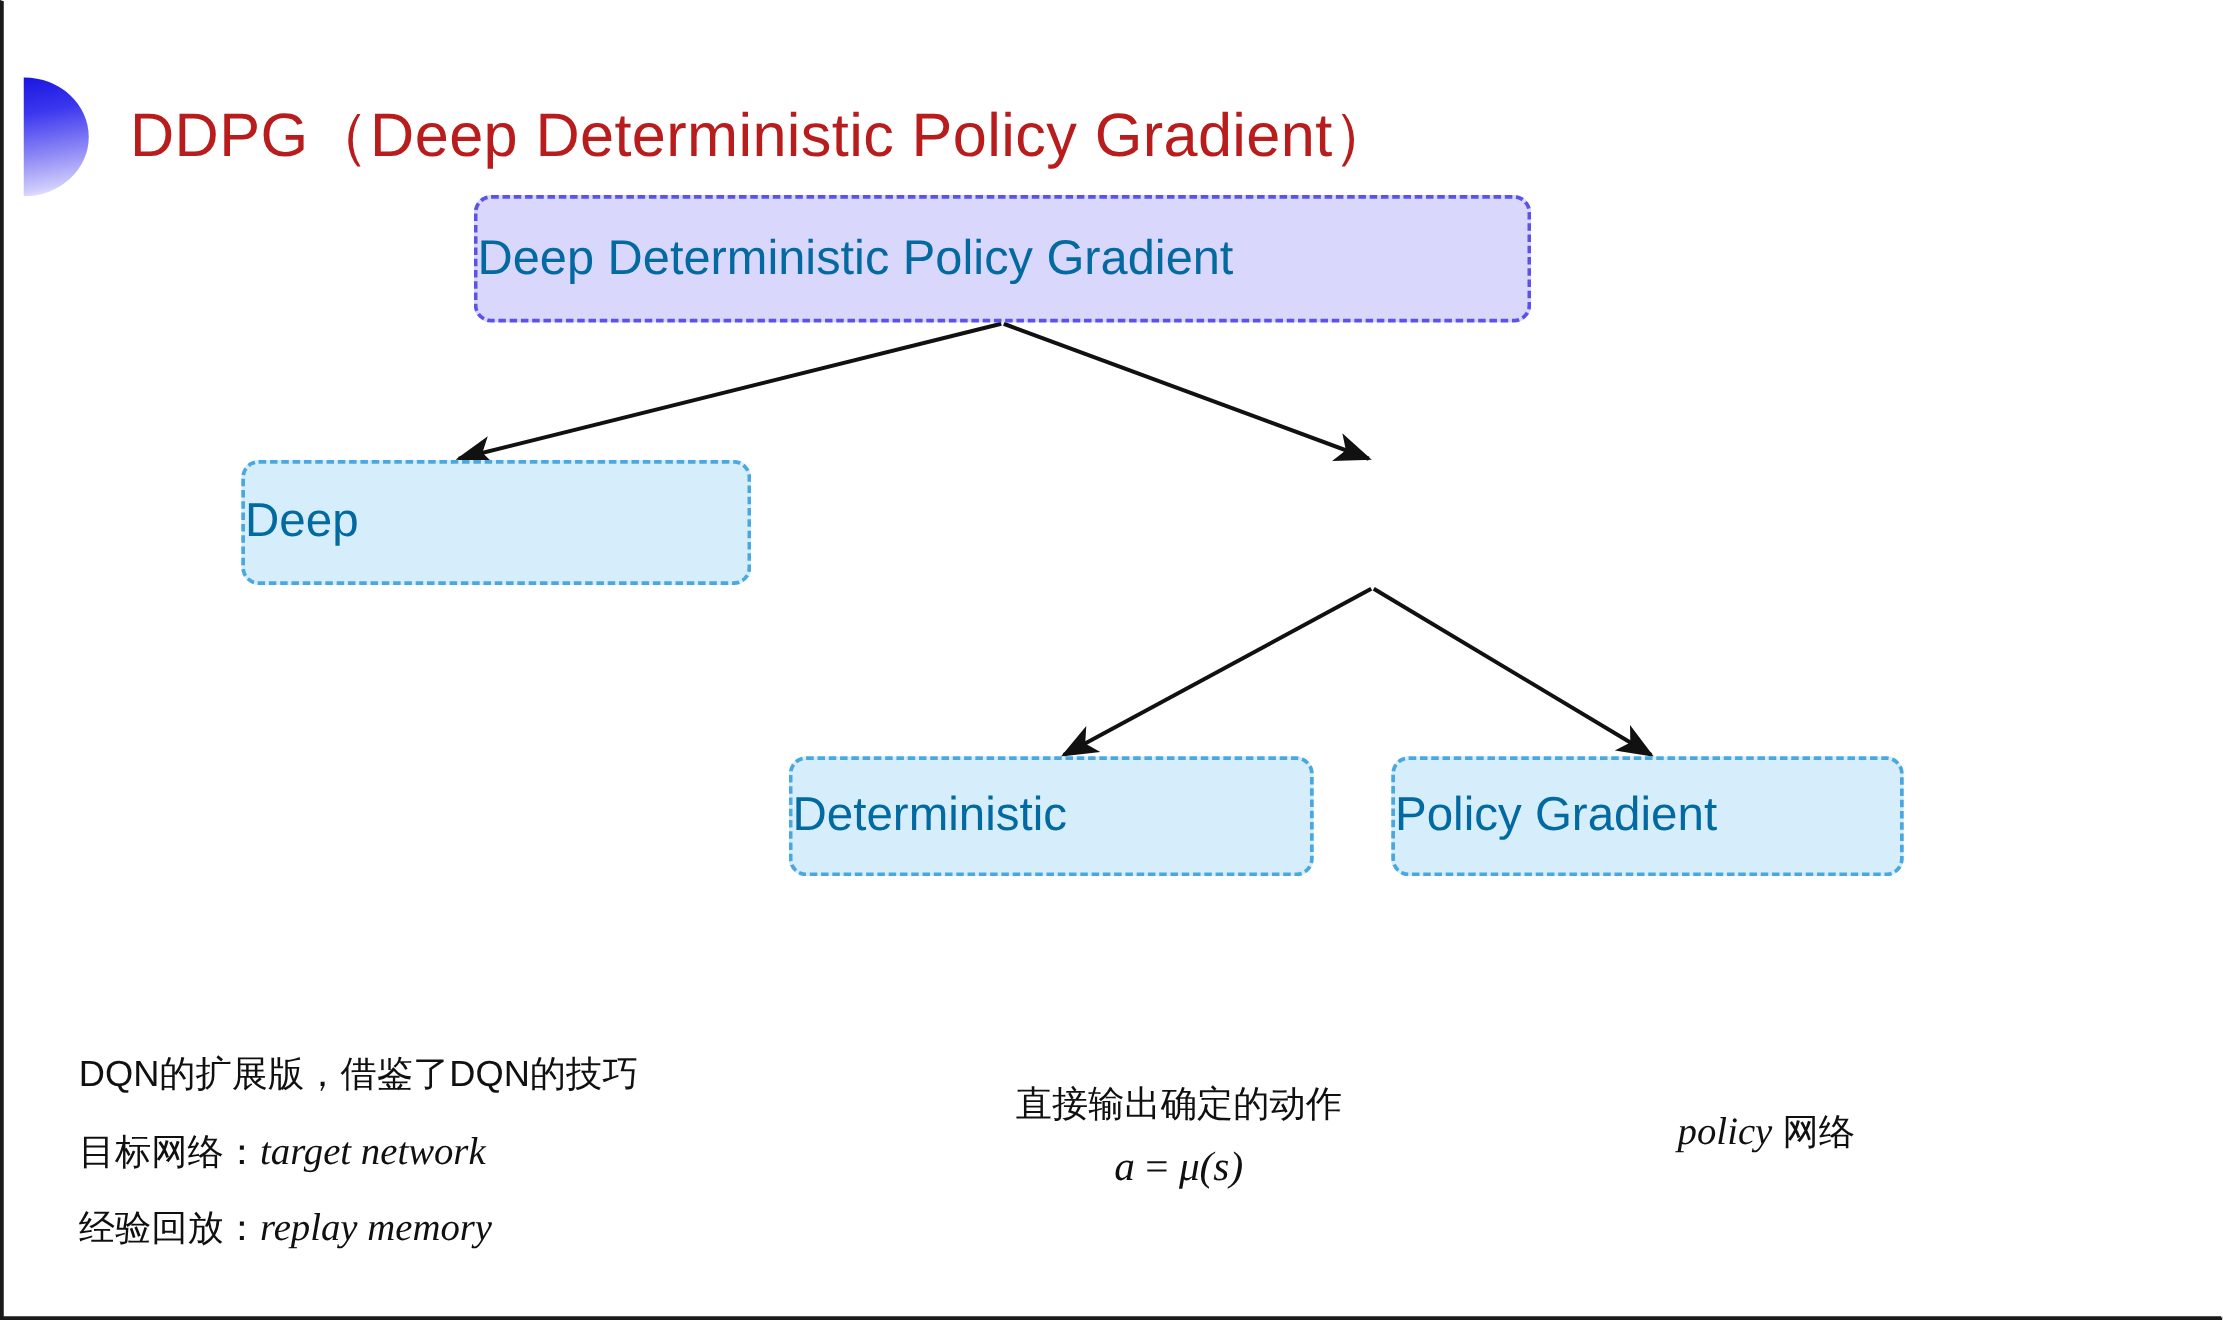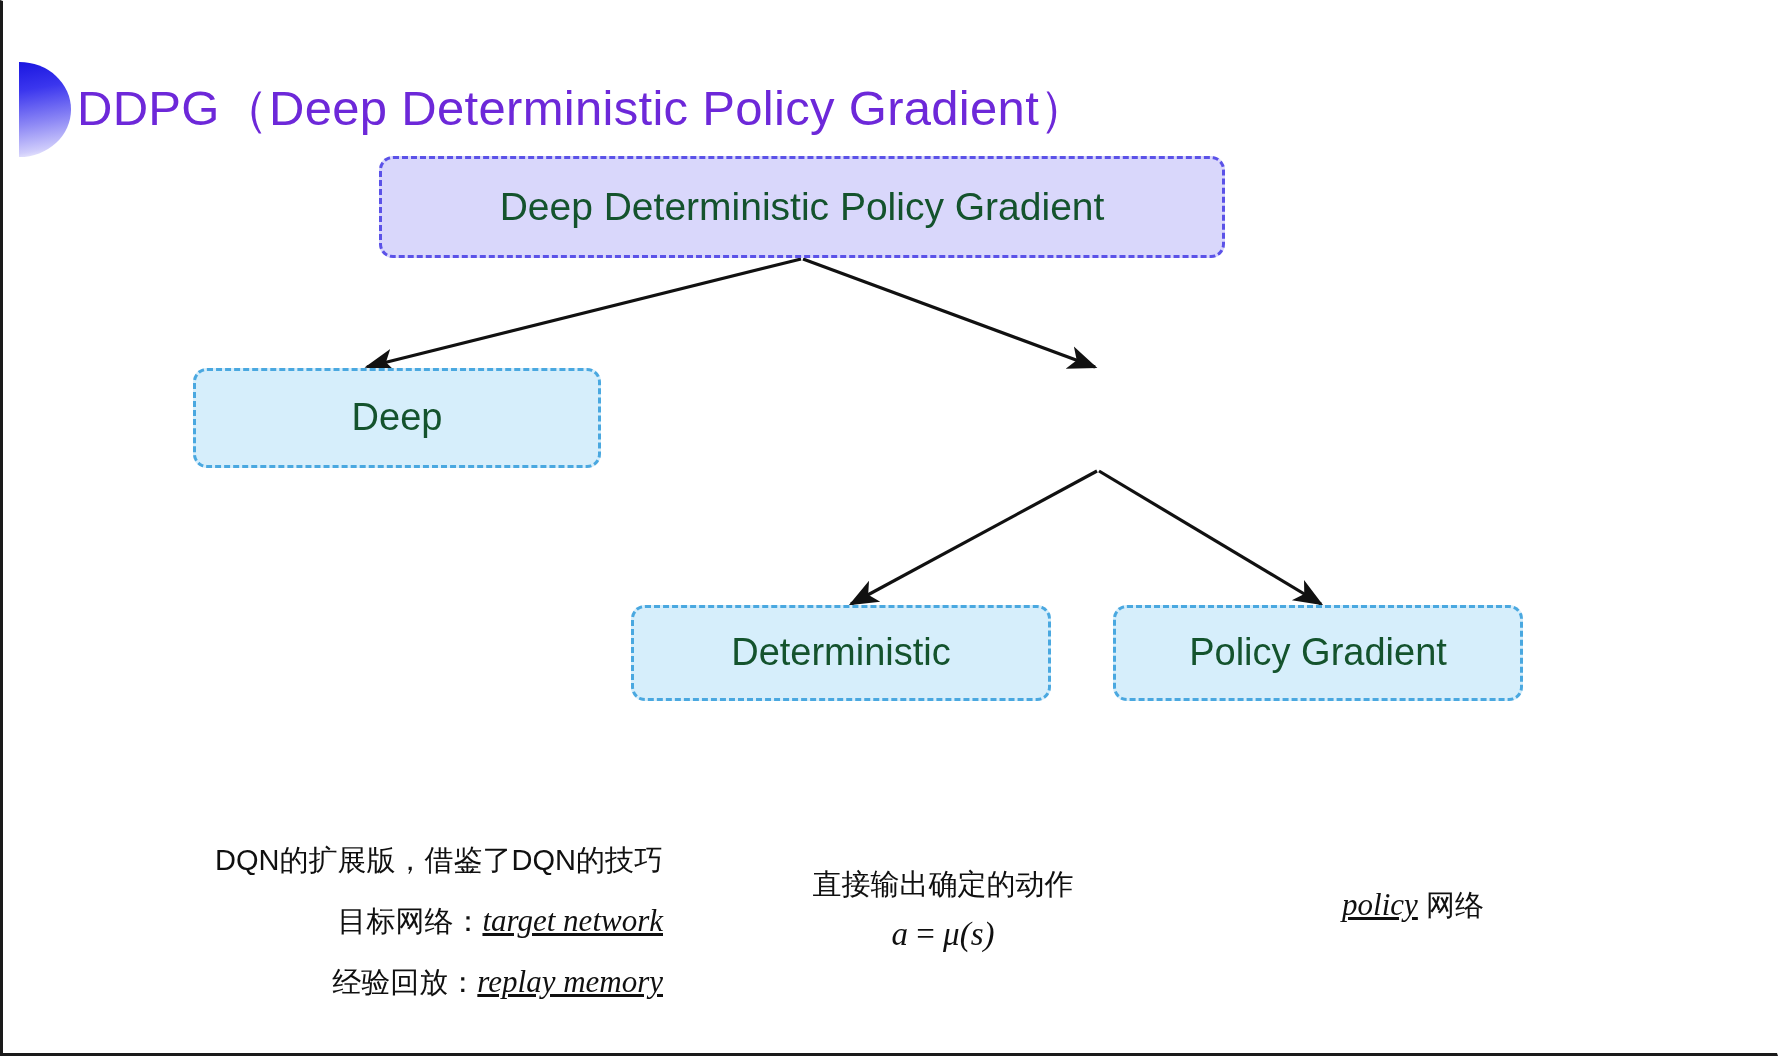--- a/index.html
+++ b/index.html
@@ -33,37 +33,37 @@
   #title-bullet {
     width: 52px;
     height: 95px;
     border-top-right-radius: 52px 48px;
     border-bottom-right-radius: 52px 48px;
     background: linear-gradient(170deg, #1a16e0 0%, #3b36ee 28%, #8d88f5 62%, #cfccfb 88%, #ffffff 100%);
     margin-left: -14px;
     flex: 0 0 auto;
   }
   #title-text {
-    margin-left: 6px;
+    margin-left: 33px;
     font-size: 49px;
-    color: #6d28d9;
+    color: #b91c1c;
     letter-spacing: 0.3px;
     white-space: nowrap;
     font-weight: 400;
   }
 
   
   .node {
     position: absolute;
     box-sizing: border-box;
     border-radius: 14px;
     display: flex;
     align-items: center;
-    justify-content: center;
-    color: #14532d;
+    justify-content: flex-start;
+    color: #0369a1;
     text-align: center;
   }
   .node-purple {
     background: #d9d7fb;
     border: 3px dashed #5b52e8;
   }
   .node-blue {
     background: #d6eefb;
     border: 3px dashed #4aa8e0;
   }
@@ -99,24 +99,23 @@
     line-height: 1.45;
   }
   .annot-line {
     white-space: nowrap;
     font-size: 29px;
   }
   .serif-italic {
     font-family: "Liberation Serif", "DejaVu Serif", serif;
     font-style: italic;
     font-size: 31px;
-    text-decoration: underline;
   }
   #annot-left  { left: 60px;  top: 838px; width: 600px; }
-  #annot-left .annot-line { text-align: right; }
+  #annot-left .annot-line { text-align: left; }
   #annot-left .r1 { margin-bottom: 18px; }
   #annot-left .r2 { margin-bottom: 16px; }
 
   #annot-mid   { left: 690px;  top: 862px; width: 500px; }
   #annot-mid .r2 { margin-top: 6px; }
 
   #annot-right { left: 1160px; top: 862px; width: 500px; }
   #annot-right .r2 { margin-top: 20px; }
 
   .mathvar {

